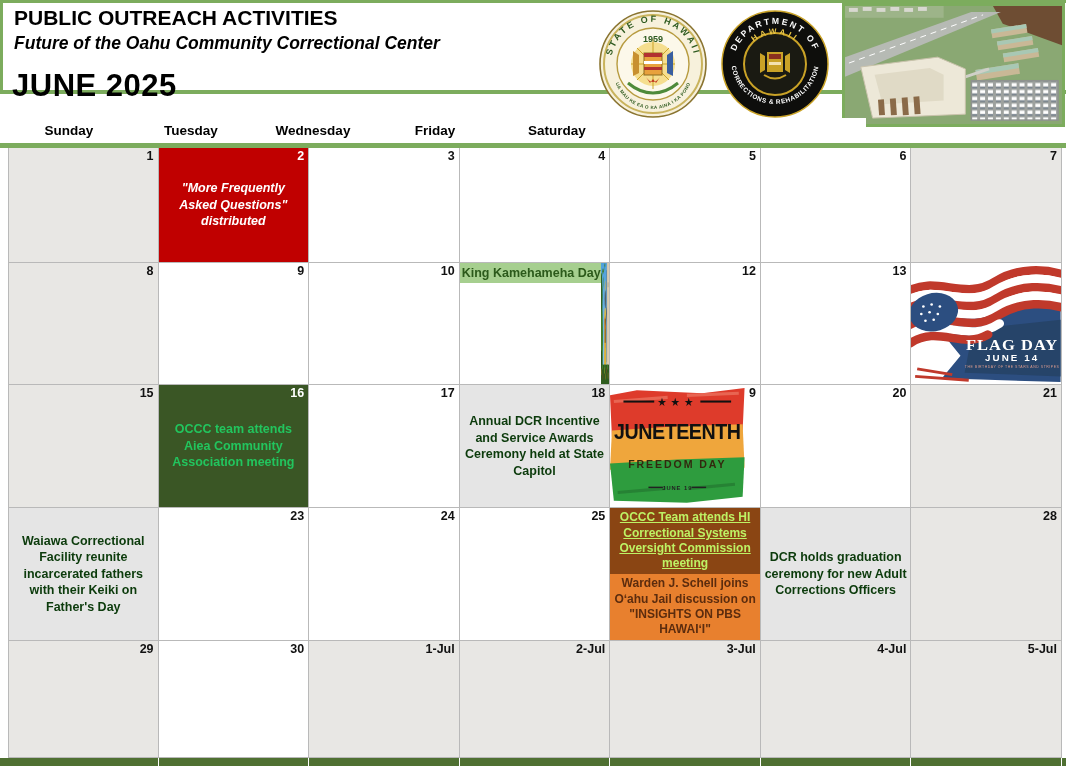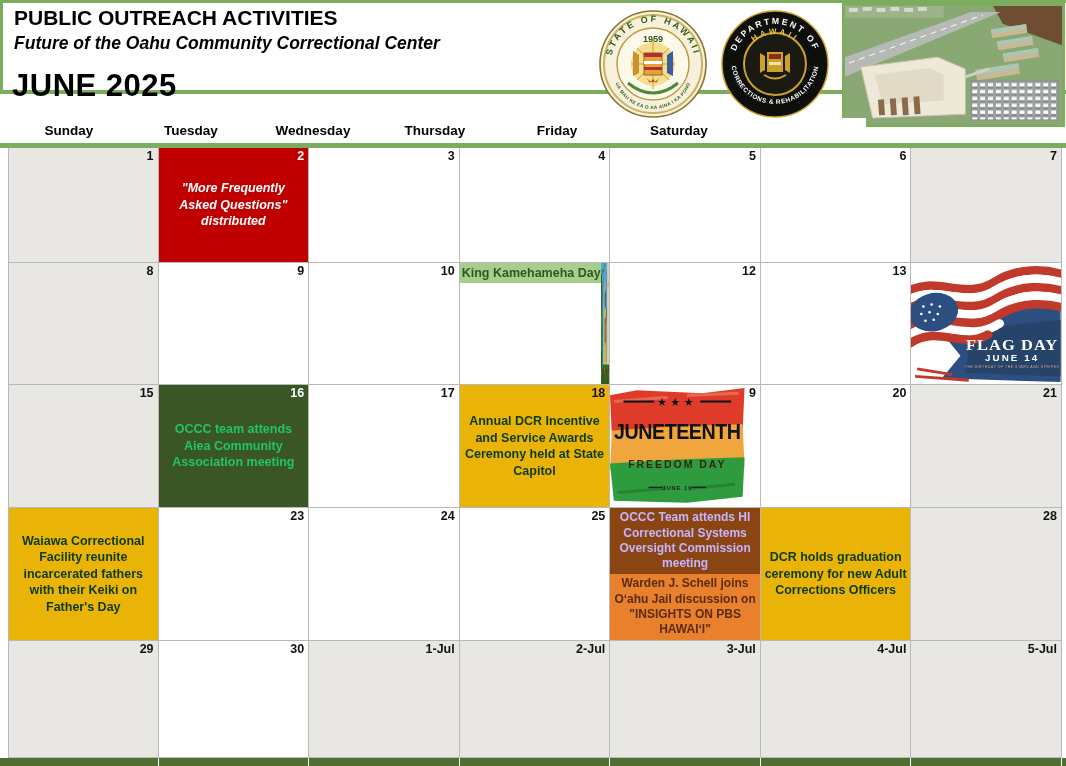--- a/index.html
+++ b/index.html
@@ -31,25 +31,25 @@
   .cell.gray{background:#E8E7E4;}
   .num{position:absolute;top:1px;right:4px;font-weight:bold;font-size:12.5px;color:#111;z-index:3;}
   .num.light{color:#fff;}
 
   .evt{position:absolute;inset:0;display:flex;align-items:center;justify-content:center;text-align:center;
        padding:4px 3px;box-sizing:border-box;z-index:1;}
   .evt-text{font-weight:bold;font-size:12.5px;line-height:1.32;}
   .f-red{background:#C00000;color:#fff;}
   .f-red .evt-text{font-style:italic;}
   .f-darkgreen{background:#3A5625;color:#22c55e;}
-  .f-green{background:#eab308;color:#0C3B0C;}
+  .f-green{background:#e5e5e5;color:#0C3B0C;}
   .blocks{position:absolute;inset:0;display:flex;flex-direction:column;z-index:1;}
   .blk{flex:1;display:flex;align-items:center;justify-content:center;text-align:center;padding:2px 3px;box-sizing:border-box;}
   .blk .evt-text{font-size:12px;line-height:1.28;}
-  .f-brown{background:#8A4513;color:#c4b5fd;}
+  .f-brown{background:#8A4513;color:#bef264;text-decoration:underline;}
   .f-orange{background:#E8802E;color:#5C2C0E;}
 
   .img-fill{position:absolute;inset:0;z-index:1;}
   .img-fill svg{display:block;width:100%;height:100%;}
   .jt-fill{position:absolute;top:0;left:0;bottom:0;right:15px;z-index:1;}
   .jt-fill svg{display:block;width:100%;height:100%;}
   .kam-wrap{position:absolute;inset:0;display:flex;flex-direction:row;z-index:1;}
   .kam-title{height:20px;background:#A6CF8F;color:#2C5A1B;font-weight:bold;font-size:12.5px;line-height:20px;
              padding-left:2px;white-space:nowrap;overflow:hidden;}
   .kam-wrap svg{flex:1;width:100%;}
@@ -168,21 +168,20 @@
       <rect x="128" y="76" width="88" height="40" fill="url(#cars)"></rect>
       <rect x="128" y="76" width="88" height="40" fill="none" stroke="#8E928E" stroke-width="1.5"></rect>
     </svg>
   </div>
 </div>
 
 <div class="weekday-row">
   <div class="weekday">Sunday</div>
   <div class="weekday">Tuesday</div>
   <div class="weekday">Wednesday</div>
-  <div class="weekday">Thursday</div>
   <div class="weekday">Friday</div>
   <div class="weekday">Saturday</div>
 </div>
 <div class="green-bar"></div>
 
 <div class="grid" id="grid">
     <div class="cell c1 gray">
       <span class="num">1</span>
     </div>
     <div class="cell">

